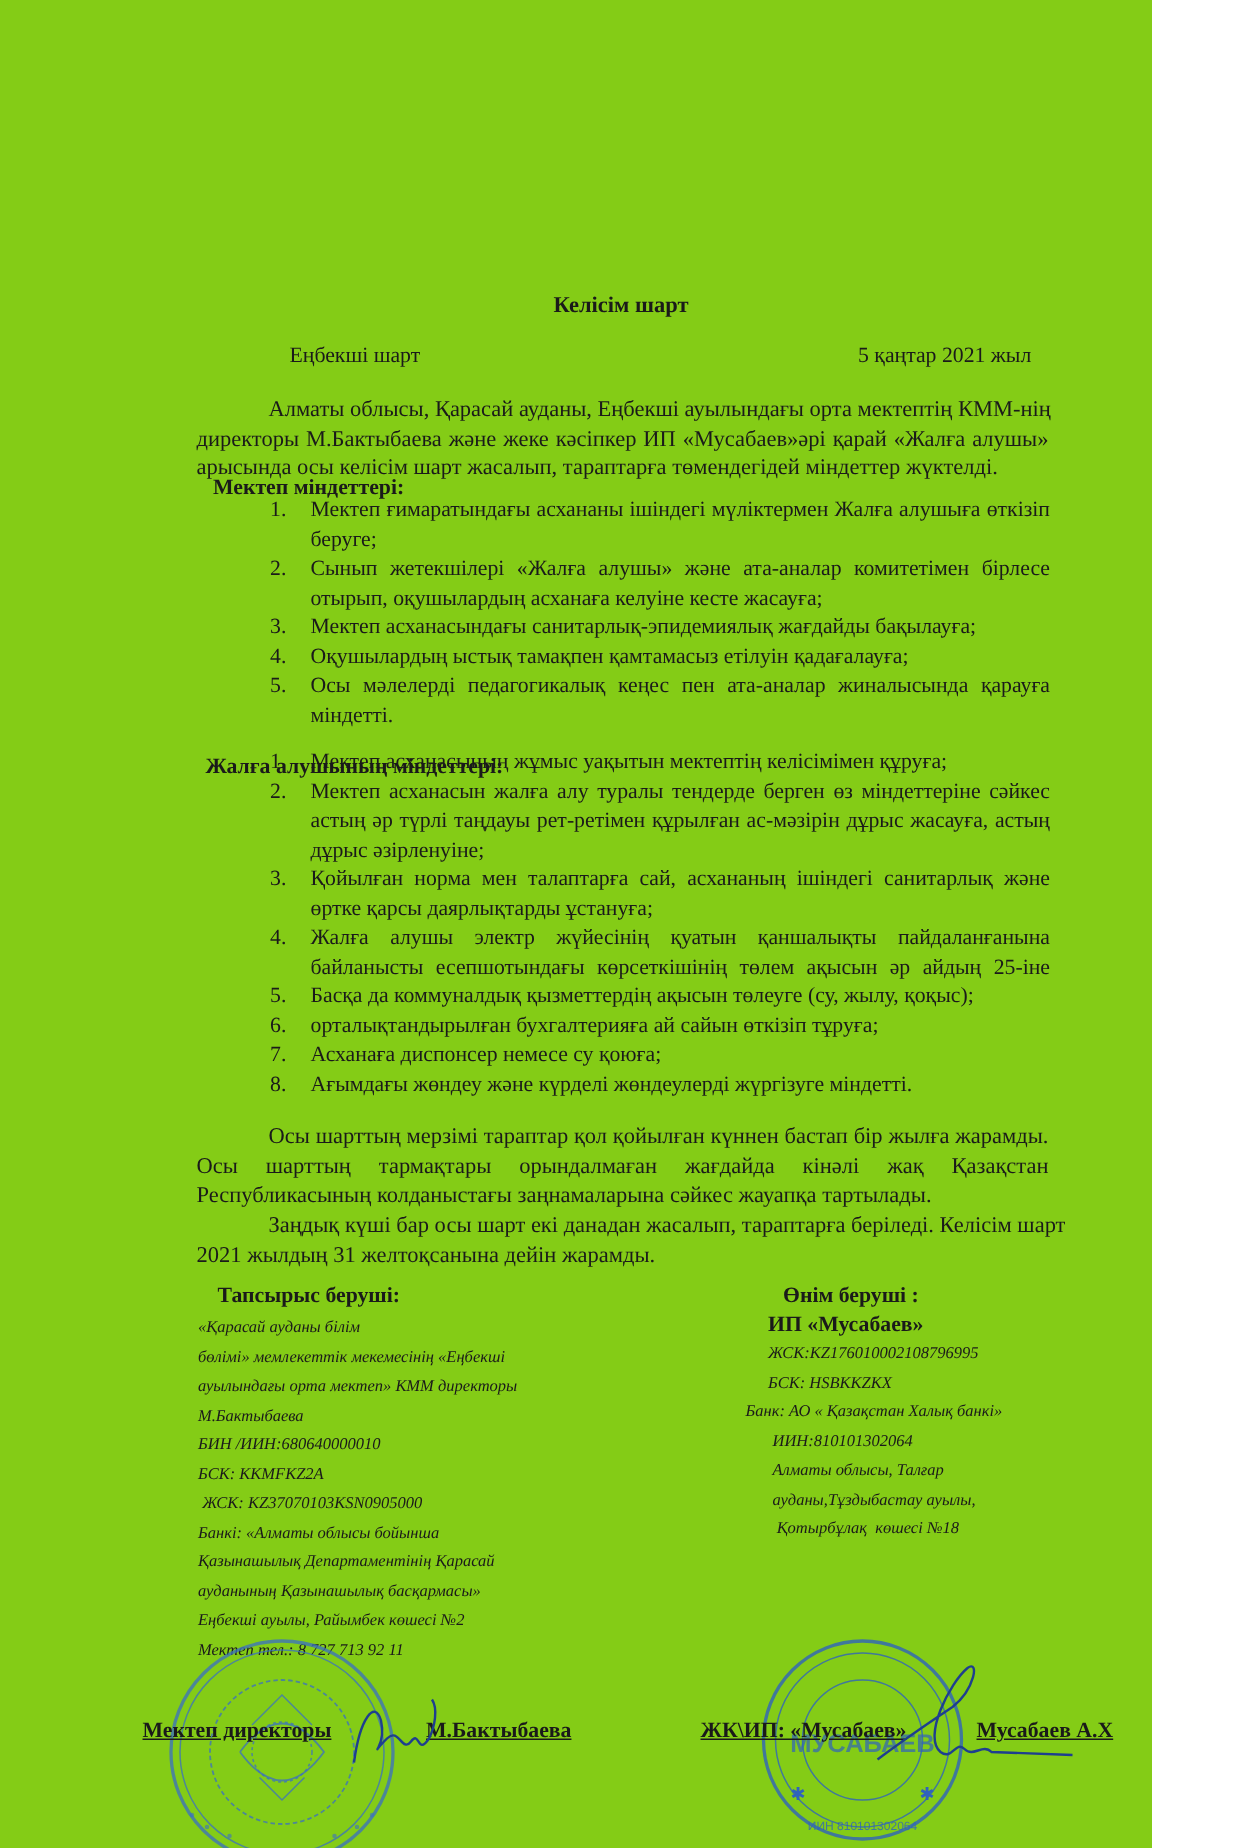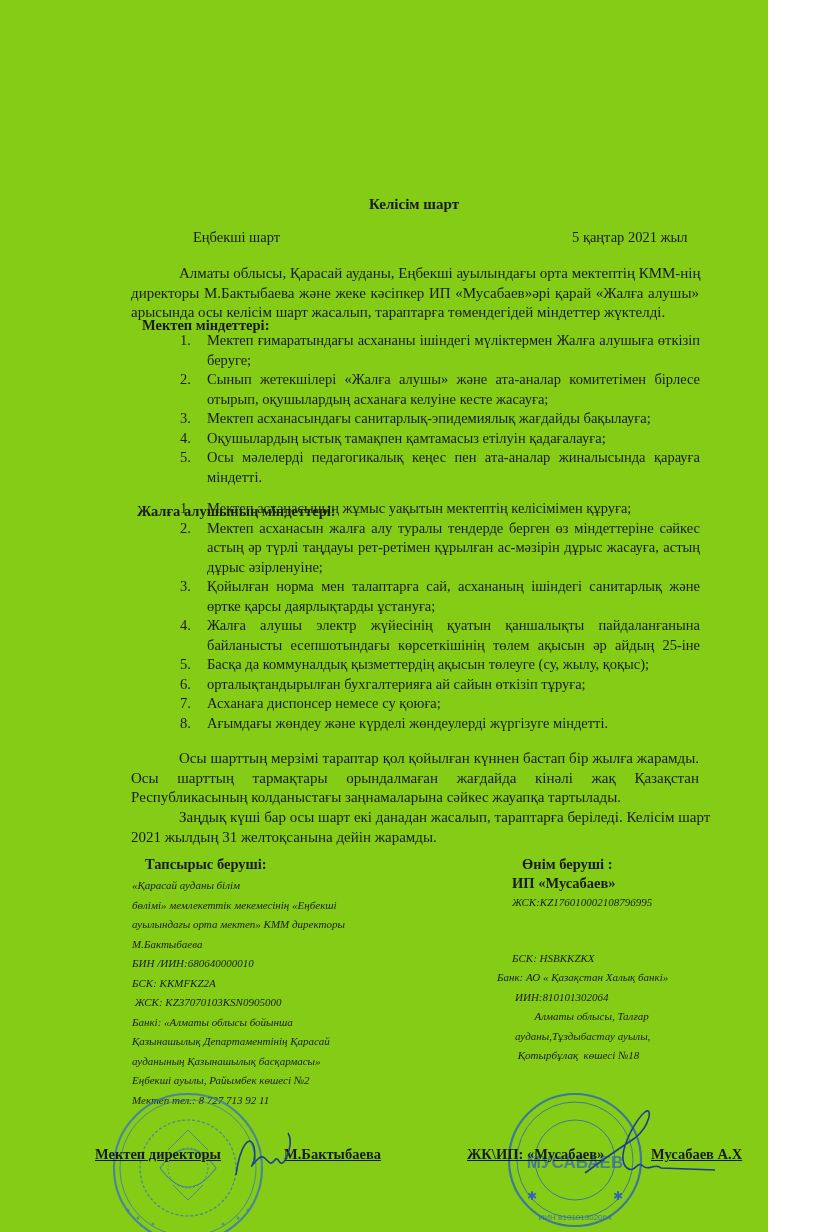--- a/index.html
+++ b/index.html
@@ -131,24 +131,24 @@
     <div class="row">Қазынашылық Департаментінің Қарасай</div>
     <div class="row">ауданының Қазынашылық басқармасы»</div>
     <div class="row">Еңбекші ауылы, Райымбек көшесі №2</div>
     <div class="row">Мектеп тел.: 8 727 713 92 11</div>
   </div>
 
   <div class="hdr" style="left:522px; top:856px;">Өнім беруші :</div>
   <div class="hdr" style="left:512px; top:875px;">ИП «Мусабаев»</div>
   <div class="block" style="left:497px; top:893px;">
     <div class="row" style="padding-left:15px;">ЖСК:KZ176010002108796995</div>
-    <div class="row" style="padding-left:15px;margin-top:36px;">БСК: HSBKKZKX</div>
+    <div class="row" style="padding-left:15px;">БСК: HSBKKZKX</div>
     <div class="row">Банк: АО « Қазақстан Халық банкі»</div>
     <div class="row" style="padding-left:18px;">ИИН:810101302064</div>
-    <div class="row" style="padding-left:18px;text-align:center;">Алматы облысы, Талғар</div>
+    <div class="row" style="padding-left:18px;">Алматы облысы, Талғар</div>
     <div class="row" style="padding-left:18px;">ауданы,Тұздыбастау ауылы,</div>
     <div class="row" style="padding-left:18px; white-space:pre;"> Қотырбұлақ  көшесі №18</div>
   </div>
 
   <svg class="stamp" style="left:98px; top:1090px;" width="182" height="142" viewBox="0 0 182 142">
     <g fill="none" stroke="#3a6fc4" stroke-opacity="0.75">
       <circle cx="90" cy="78" r="74" stroke-width="2.2"></circle>
       <circle cx="90" cy="78" r="68" stroke-width="1"></circle>
       <circle cx="90" cy="78" r="48" stroke-width="1.2" stroke-dasharray="3 2"></circle>
       <path d="M62 78 Q90 40 118 78 Q90 116 62 78" stroke-width="1.2"></path>

